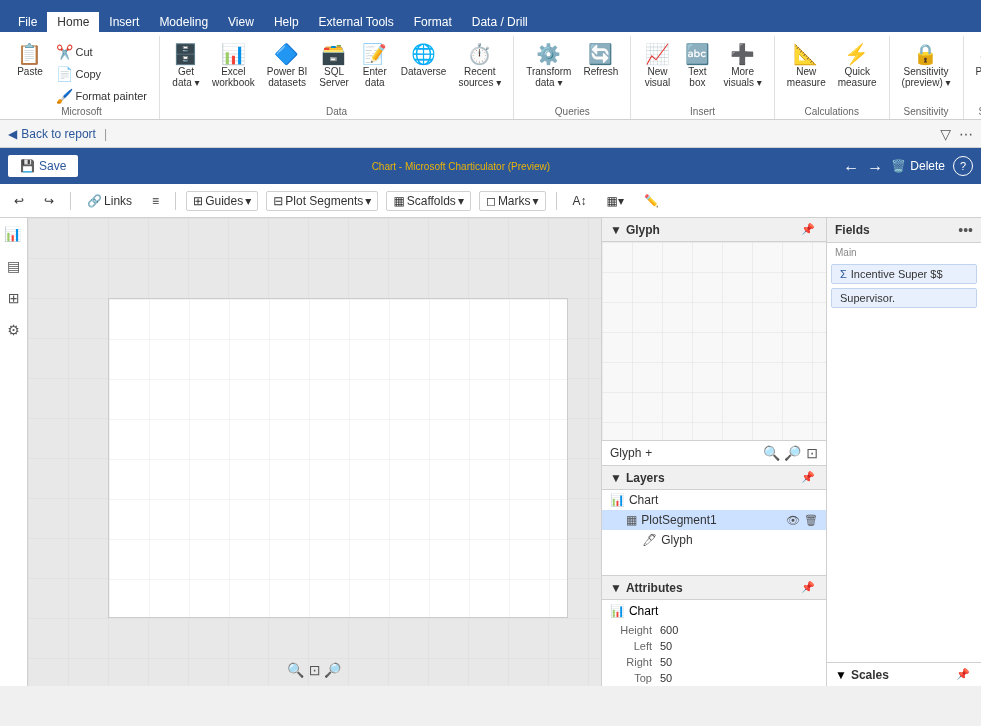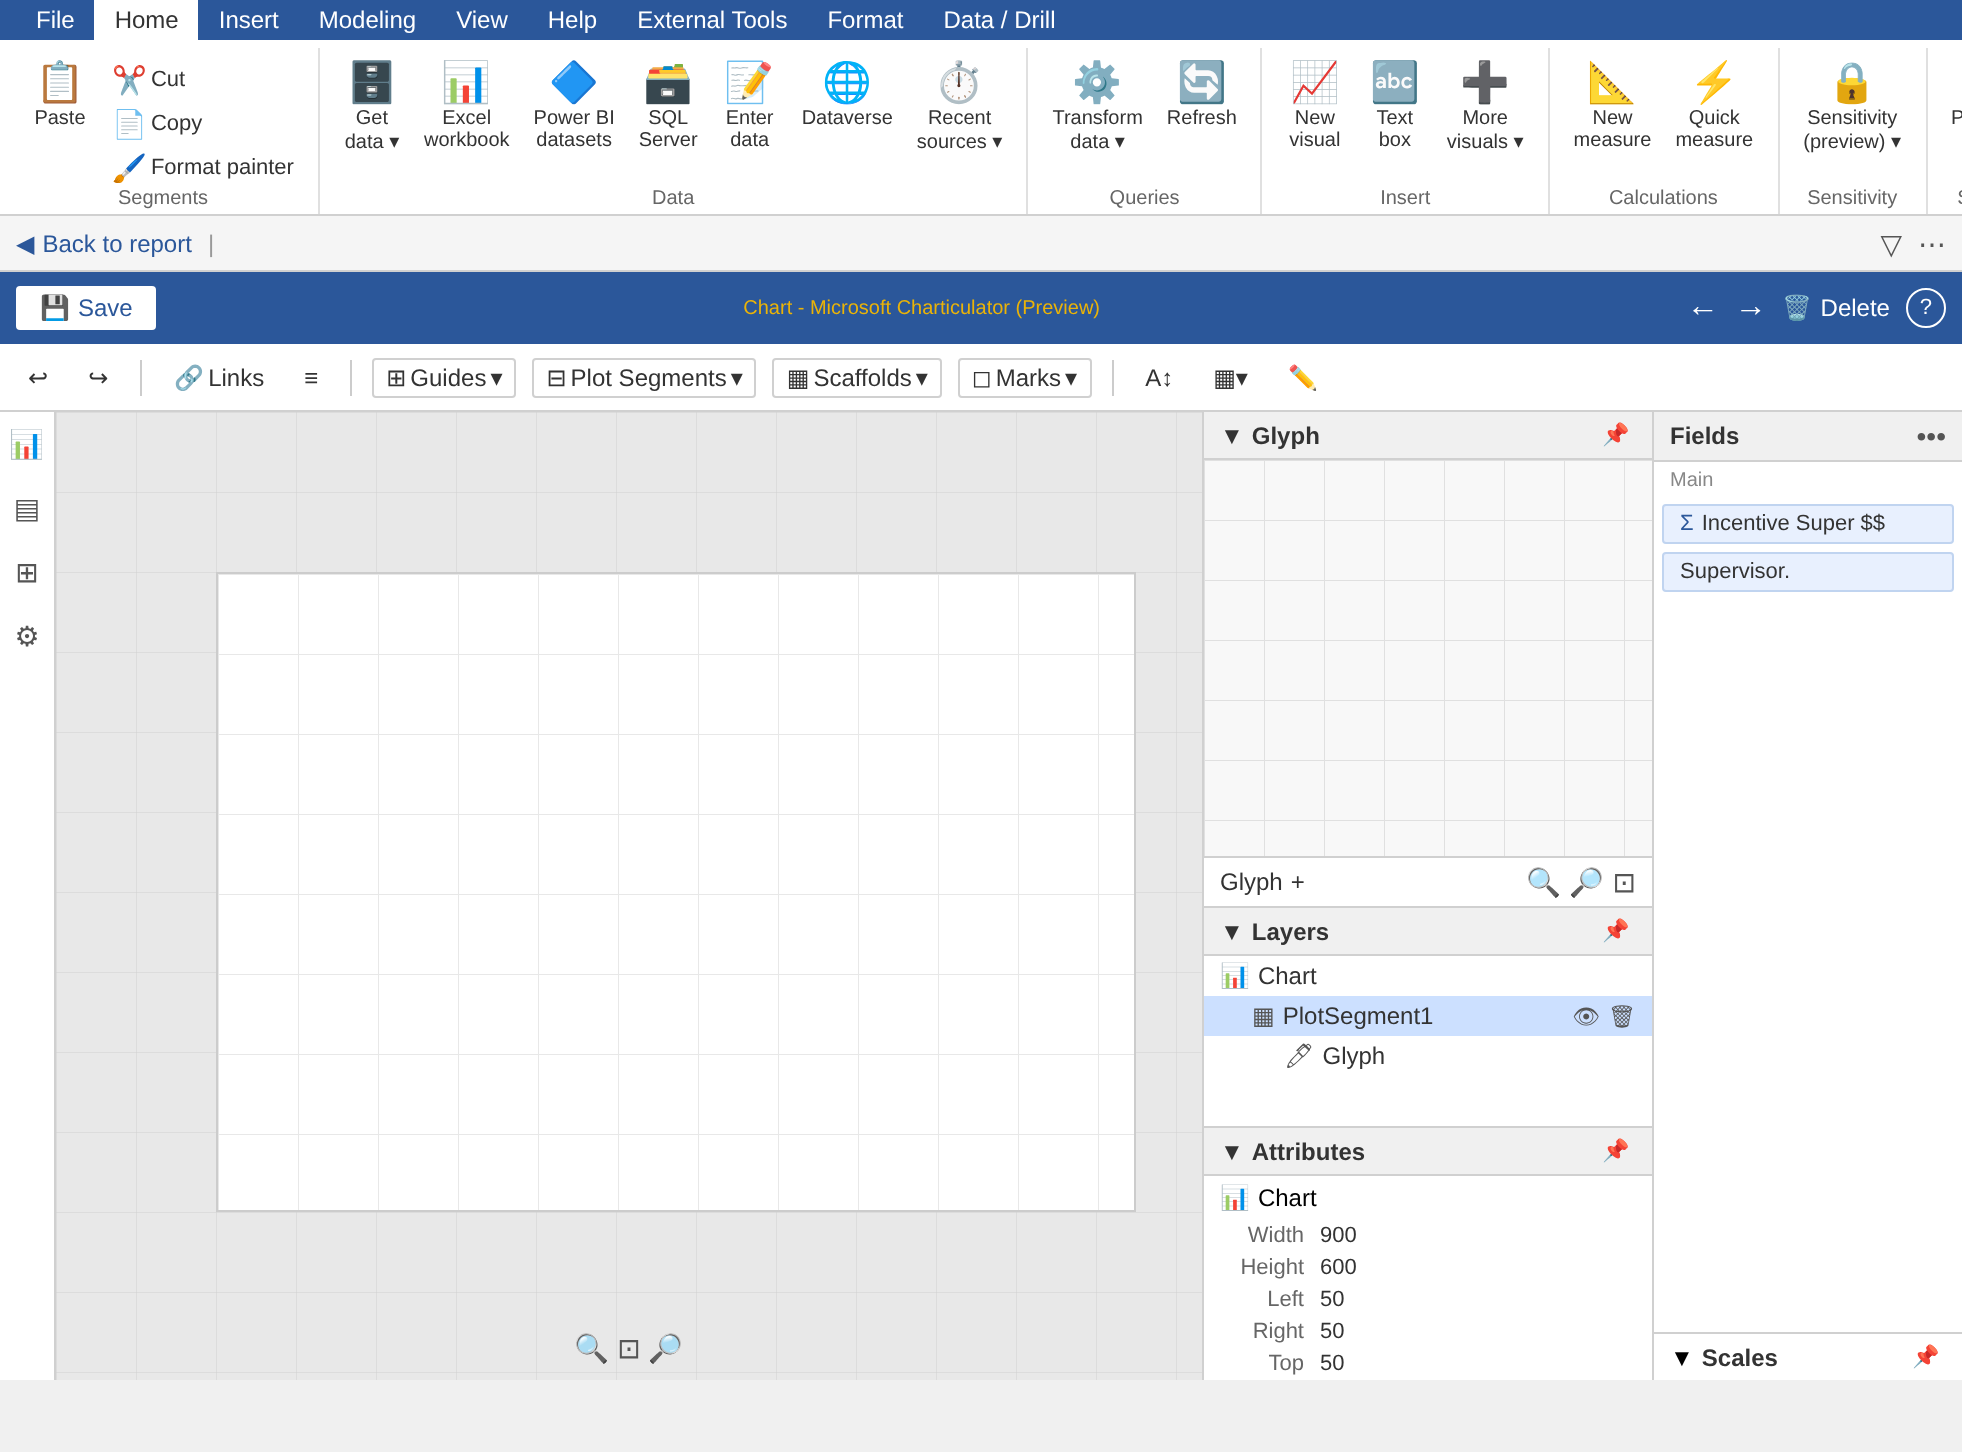--- a/index.html
+++ b/index.html
@@ -1,20 +1,20 @@
 <!DOCTYPE html>
 <html><head>
   <meta charset="utf-8">
   <style>
     * { box-sizing: border-box; margin: 0; padding: 0; font-family: 'Segoe UI', Arial, sans-serif; font-size: 12px; }
     body { width: 981px; height: 726px; overflow: hidden; background: #f0f0f0; }
 
     
     .ribbon { background: #fff; border-bottom: 1px solid #d0d0d0; }
-    .ribbon-tabs { display: flex; background: #2b579a; height: 20px; align-items: flex-end; padding-left: 8px; }
+    .ribbon-tabs { display: flex; background: #2b579a; height: 32px; align-items: flex-end; padding-left: 8px; }
     .ribbon-tab { padding: 3px 10px; color: #fff; font-size: 12px; cursor: pointer; }
     .ribbon-tab.active { background: #fff; color: #333; font-size: 12px; }
     .ribbon-content { display: flex; align-items: stretch; padding: 4px 4px 0 4px; background: #fff; min-height: 72px; }
     .ribbon-group { display: flex; flex-direction: column; border-right: 1px solid #e0e0e0; padding: 2px 8px 0 8px; align-items: center; }
     .ribbon-group-label { font-size: 10px; color: #666; margin-top: auto; padding-bottom: 2px; text-align: center; }
     .ribbon-group-items { display: flex; flex-direction: row; align-items: flex-start; gap: 4px; flex: 1; padding-top: 4px; }
     .ribbon-btn { display: flex; flex-direction: column; align-items: center; cursor: pointer; padding: 2px 4px; min-width: 36px; }
     .ribbon-btn .icon { font-size: 20px; line-height: 1; }
     .ribbon-btn .label { font-size: 10px; color: #333; text-align: center; margin-top: 2px; white-space: nowrap; }
     .ribbon-btn-sm { display: flex; flex-direction: row; align-items: center; gap: 2px; cursor: pointer; padding: 2px 4px; white-space: nowrap; }
@@ -130,21 +130,21 @@
           <div class="ribbon-btn-sm">
             <span class="icon">📄</span>
             <span class="label">Copy</span>
           </div>
           <div class="ribbon-btn-sm">
             <span class="icon">🖌️</span>
             <span class="label">Format painter</span>
           </div>
         </div>
       </div>
-      <div class="ribbon-group-label">Segments</div>
+      <div class="ribbon-group-label">Microsoft</div>
     </div>
 
     <div class="ribbon-group">
       <div class="ribbon-group-items">
         <div class="ribbon-btn">
           <div class="icon">🗄️</div>
           <div class="label">Get<br>data ▾</div>
         </div>
         <div class="ribbon-btn">
           <div class="icon">📊</div>
@@ -438,24 +438,20 @@
             <div class="panel-actions">
               <span class="panel-action-btn">📌</span>
             </div>
           </div>
 
           <div style="padding:4px 8px;display:flex;align-items:center;gap:4px;">
             <span>📊</span>
             <span>Chart</span>
           </div>
           <div class="attr-row">
-            <span class="attr-label">Width</span>
-            <span class="attr-value">900</span>
-          </div>
-          <div class="attr-row">
             <span class="attr-label">Height</span>
             <span class="attr-value">600</span>
           </div>
           <div class="attr-row">
             <span class="attr-label">Left</span>
             <span class="attr-value">50</span>
           </div>
           <div class="attr-row">
             <span class="attr-label">Right</span>
             <span class="attr-value">50</span>

